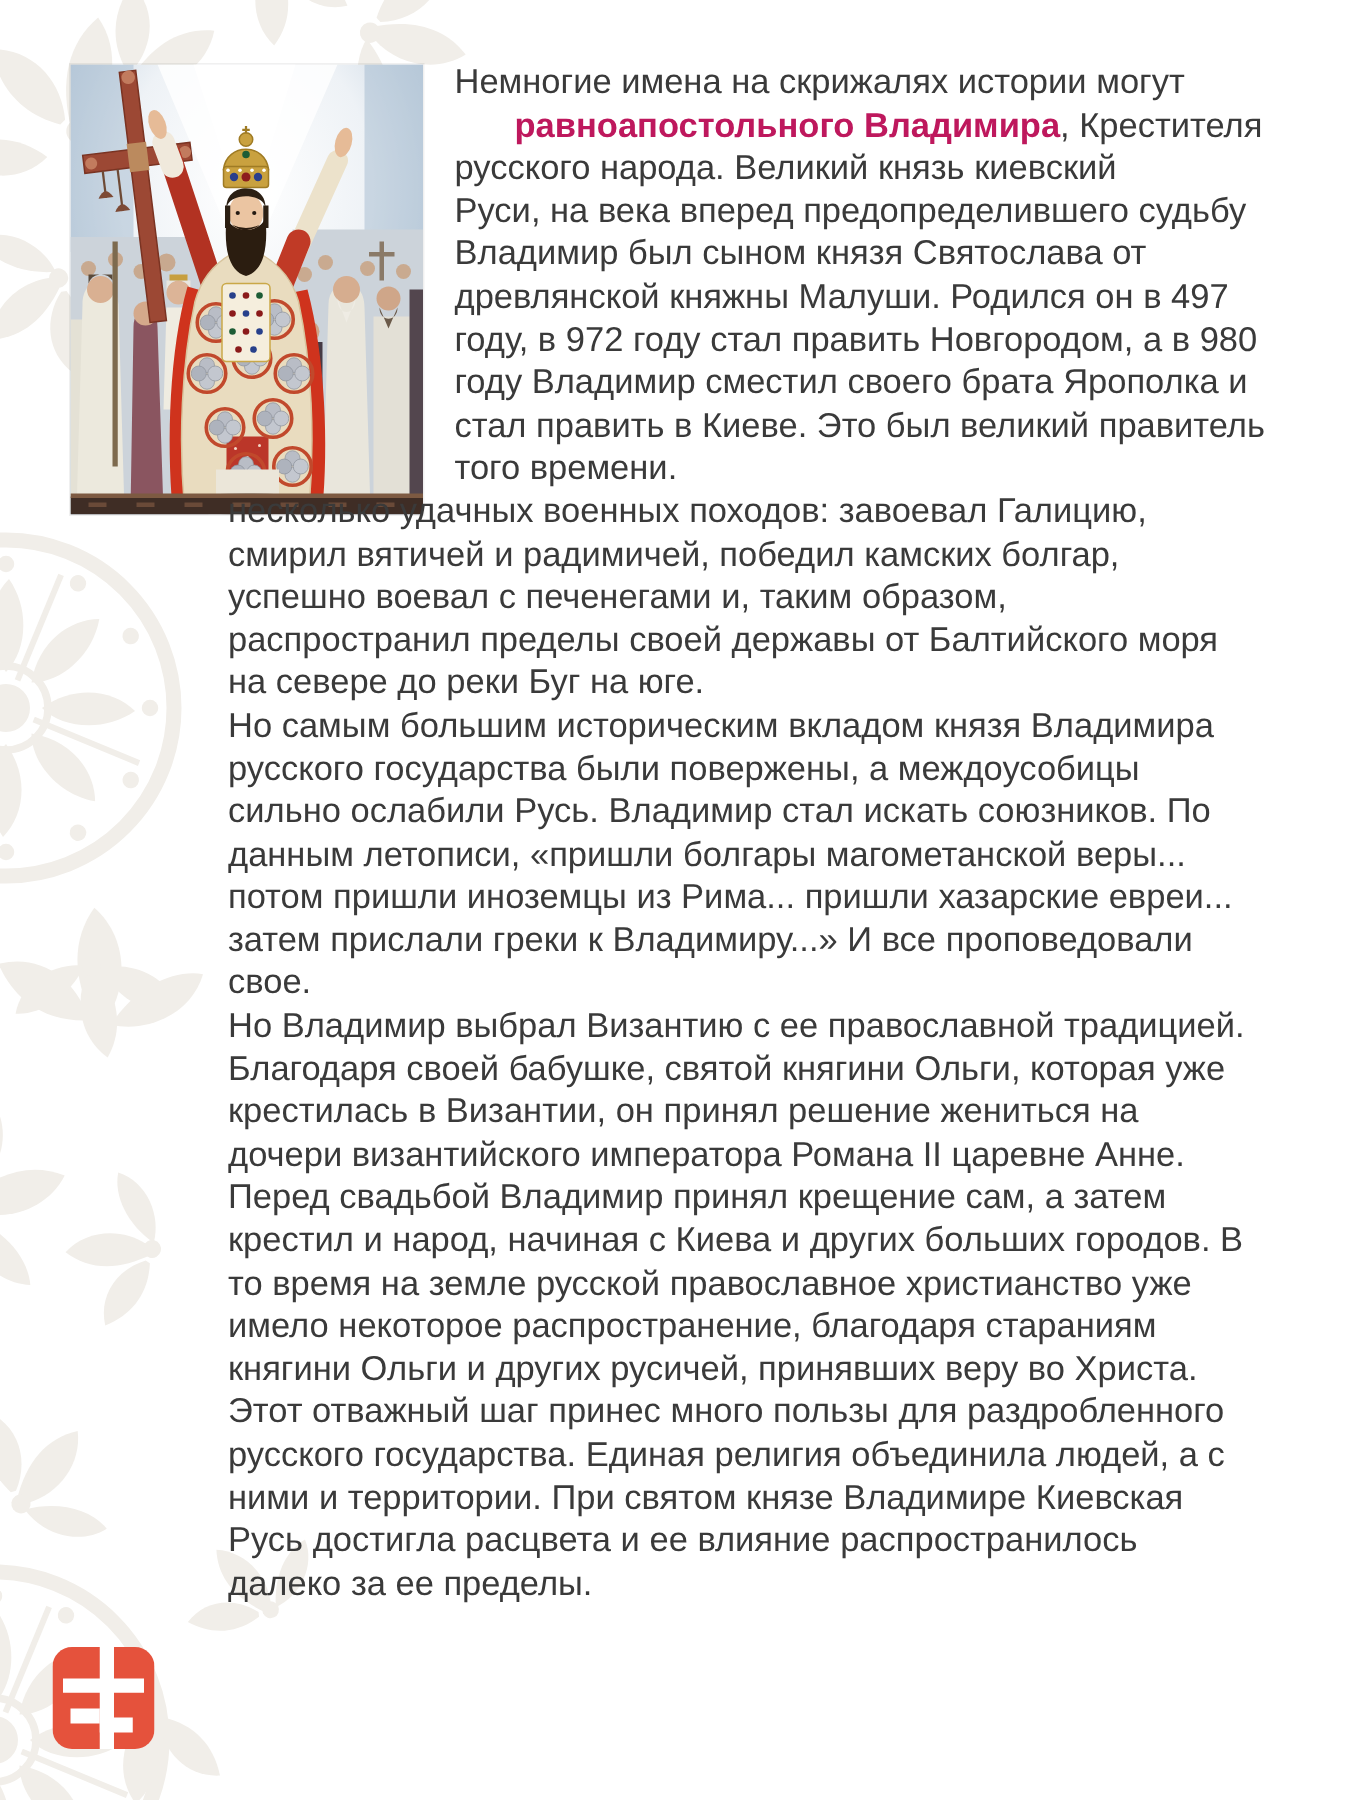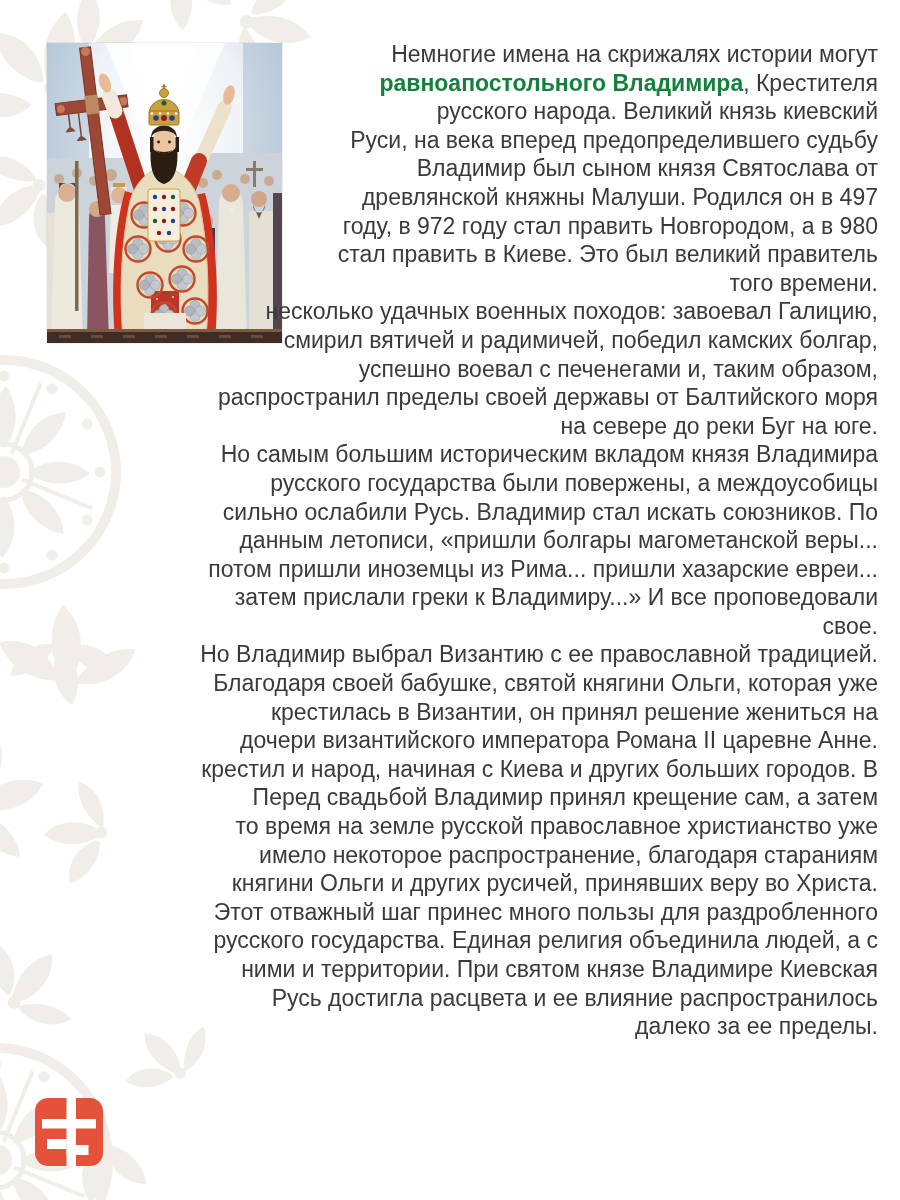--- a/index.html
+++ b/index.html
@@ -3,23 +3,23 @@
 <meta charset="utf-8">
 <style>
   html,body{margin:0;padding:0;}
   body{background:#ffffff;font-family:"Liberation Sans","DejaVu Sans",sans-serif;}
   .page{position:relative;width:900px;height:1200px;background:#ffffff;overflow:hidden;margin:0 auto;}
   .watermark{position:absolute;left:0;top:0;width:900px;height:1200px;z-index:0;}
   .photo{position:absolute;left:47px;top:43px;width:235px;height:300px;z-index:2;box-shadow:0 0 0 1px rgba(0,0,0,.06);}
   .photo svg{display:block;}
   .content{position:absolute;left:152px;top:40px;width:726px;z-index:3;
            color:#3a3a3a;font-size:23px;line-height:28.6px;}
-  .ln{white-space:pre;height:28.6px;text-align:right;}
+  .ln{white-space:pre;height:28.6px;}
   .indent{margin-left:151px;}
-  .b{font-weight:700;color:#15803d;}
+  .b{font-weight:700;color:#be185d;margin-left:40px;}
   .logo{position:absolute;left:35px;top:1098px;width:68px;height:68px;z-index:2;}
 </style>
 </head>
 <body>
 
 <div class="page">
 
   <svg class="watermark" viewBox="0 0 900 1200" xmlns="http://www.w3.org/2000/svg">
     <defs>
       <g id="leaf3" fill="#f1eee9">
@@ -228,20 +228,21 @@
 
   <div class="content">
     <div>
       <div class="ln indent">Немногие имена на скрижалях истории могут</div>
       <div class="ln indent"><span class="b">равноапостольного Владимира</span><span>, Крестителя</span></div>
       <div class="ln indent">русского народа. Великий князь киевский</div>
       <div class="ln indent">Руси, на века вперед предопределившего судьбу</div>
       <div class="ln indent">Владимир был сыном князя Святослава от</div>
       <div class="ln indent">древлянской княжны Малуши. Родился он в 497</div>
       <div class="ln indent">году, в 972 году стал править Новгородом, а в 980</div>
+      <div class="ln indent">году Владимир сместил своего брата Ярополка и</div>
       <div class="ln indent">стал править в Киеве. Это был великий правитель</div>
       <div class="ln indent">того времени.</div>
     </div>
     <div>
       <div class="ln">несколько удачных военных походов: завоевал Галицию,</div>
       <div class="ln">смирил вятичей и радимичей, победил камских болгар,</div>
       <div class="ln">успешно воевал с печенегами и, таким образом,</div>
       <div class="ln">распространил пределы своей державы от Балтийского моря</div>
       <div class="ln">на севере до реки Буг на юге.</div>
     </div>
@@ -252,22 +253,22 @@
       <div class="ln">данным летописи, «пришли болгары магометанской веры...</div>
       <div class="ln">потом пришли иноземцы из Рима... пришли хазарские евреи...</div>
       <div class="ln">затем прислали греки к Владимиру...» И все проповедовали</div>
       <div class="ln">свое.</div>
     </div>
     <div>
       <div class="ln">Но Владимир выбрал Византию с ее православной традицией.</div>
       <div class="ln">Благодаря своей бабушке, святой княгини Ольги, которая уже</div>
       <div class="ln">крестилась в Византии, он принял решение жениться на</div>
       <div class="ln">дочери византийского императора Романа II царевне Анне.</div>
+      <div class="ln">Перед свадьбой Владимир принял крещение сам, а затем</div>
       <div class="ln">крестил и народ, начиная с Киева и других больших городов. В</div>
-      <div class="ln">Перед свадьбой Владимир принял крещение сам, а затем</div>
       <div class="ln">то время на земле русской православное христианство уже</div>
       <div class="ln">имело некоторое распространение, благодаря стараниям</div>
       <div class="ln">княгини Ольги и других русичей, принявших веру во Христа.</div>
       <div class="ln">Этот отважный шаг принес много пользы для раздробленного</div>
       <div class="ln">русского государства. Единая религия объединила людей, а с</div>
       <div class="ln">ними и территории. При святом князе Владимире Киевская</div>
       <div class="ln">Русь достигла расцвета и ее влияние распространилось</div>
       <div class="ln">далеко за ее пределы.</div>
     </div>
   </div>

